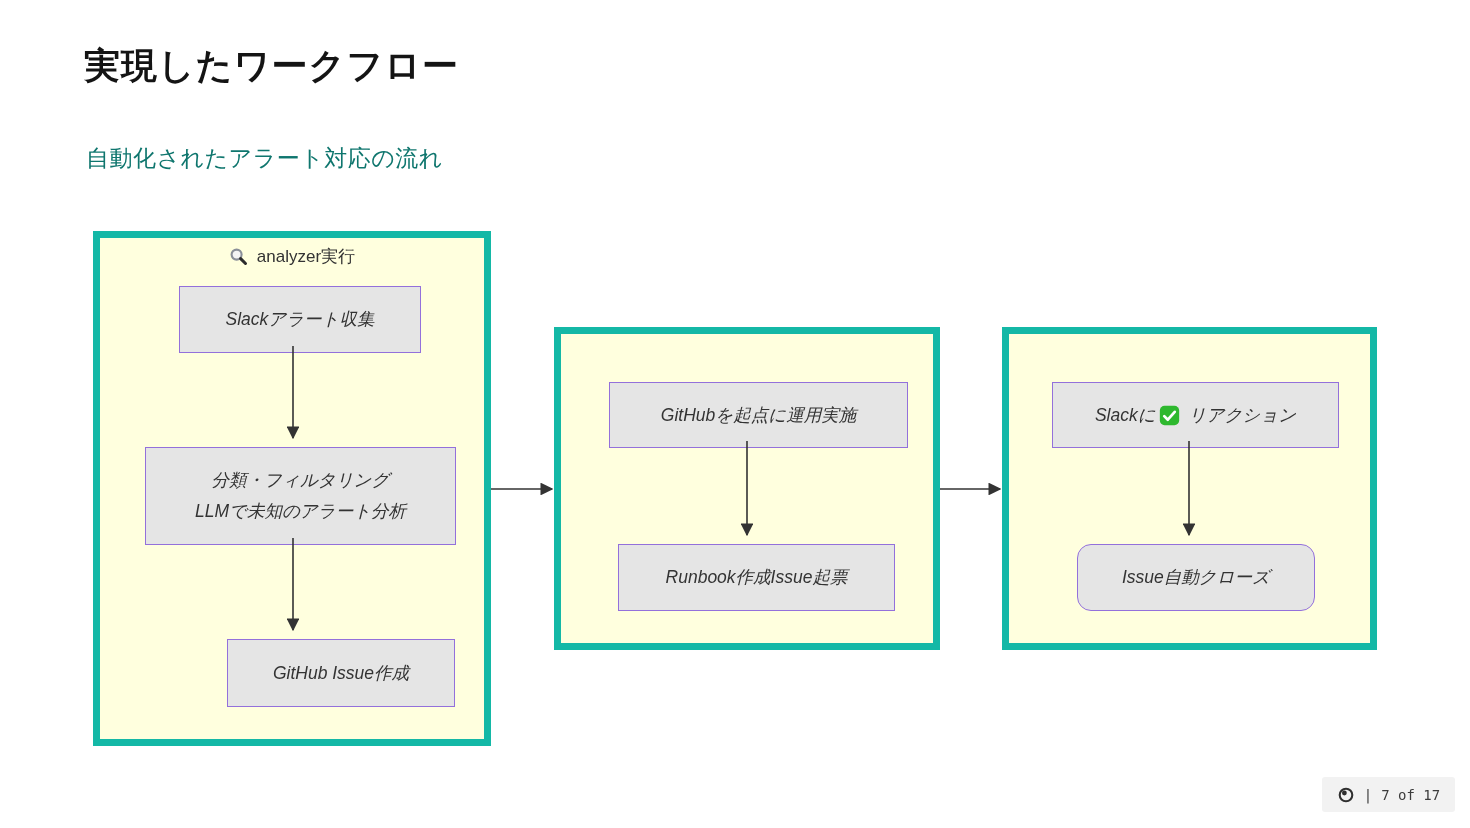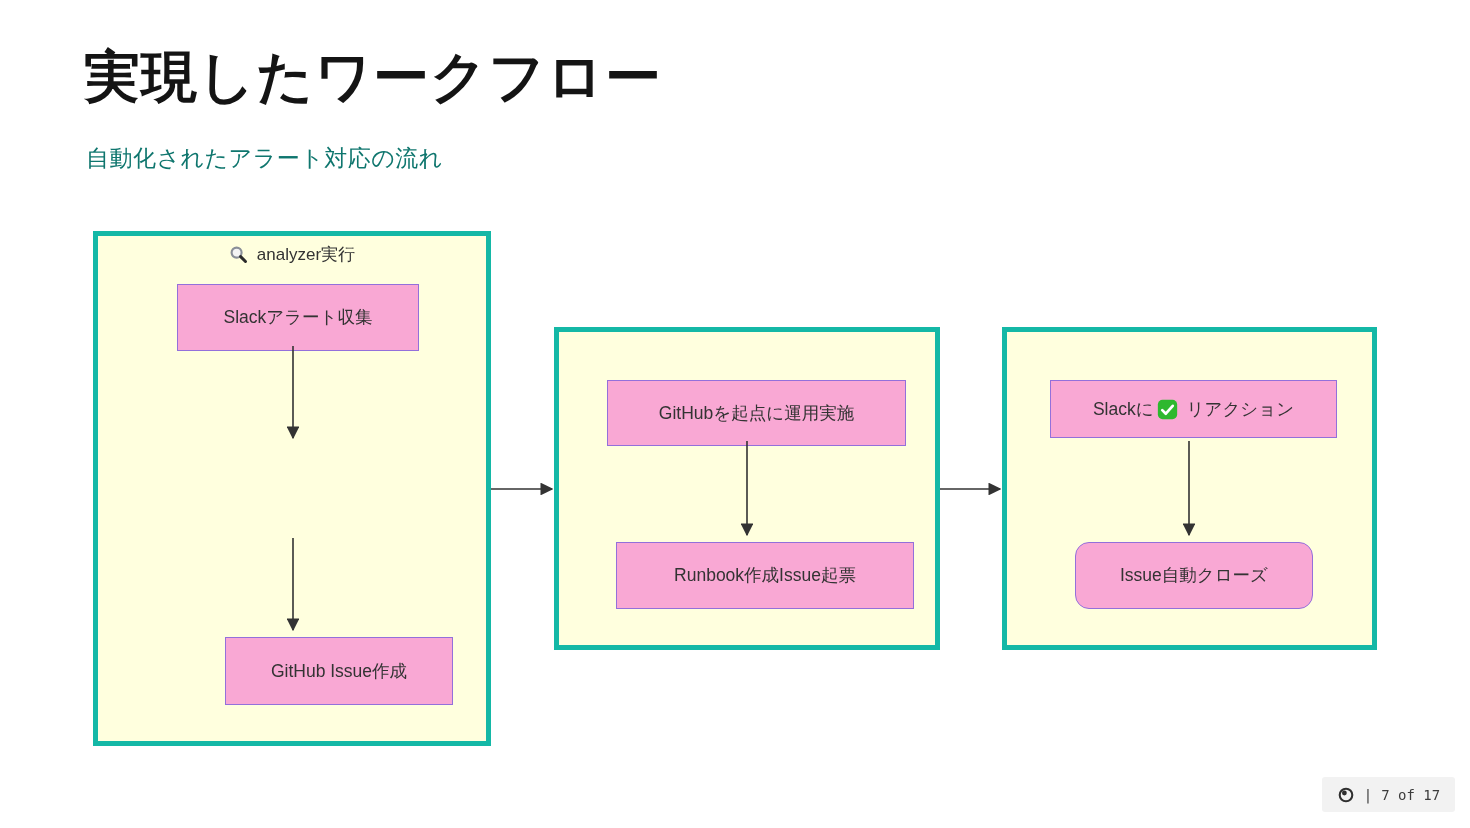--- a/index.html
+++ b/index.html
@@ -6,47 +6,47 @@
   html,body { width:1470px; height:828px; }
   body {
     position:relative;
     background:#ffffff;
     font-family:"Liberation Sans","DejaVu Sans",sans-serif;
     overflow:hidden;
     color:#333;
   }
   .slide-title {
     position:absolute; left:84px; top:46px;
-    font-size:56px; font-weight:700; color:#141414;
+    font-size:36px; font-weight:700; color:#141414;
     letter-spacing:1px; line-height:1.1;
   }
   .slide-subtitle {
     position:absolute; left:86px; top:143px;
     font-size:23px; color:#0f766e; letter-spacing:0.5px;
   }
   .group {
     position:absolute;
     background:#ffffde;
-    border:5px solid #14b8a6;
+    border:7px solid #14b8a6;
     padding-left:16px;
   }
   .group-header {
     position:absolute; top:7px; left:0; right:0;
     display:flex; justify-content:center; align-items:center; gap:9px;
     font-size:17px; color:#333; font-weight:400;
   }
   .group-header svg { display:block; }
   .node {
     position:absolute;
-    background:#f9a8d4;
+    background:#e5e5e5;
     border:1px solid #9370db;
     display:flex; flex-direction:column;
     align-items:center; justify-content:center;
     font-size:17.5px; color:#333;
-    line-height:1.75; text-align:center;
+    line-height:1.75; text-align:center;font-style:italic;
   }
   .inline-row { display:flex; align-items:center; }
   .inline-row svg { margin-left:3px; margin-right:9px; display:block; }
   svg.overlay {
     position:absolute; left:0; top:0;
     width:1470px; height:828px;
     pointer-events:none;
   }
   .footer-pill {
     position:absolute; left:1322px; top:777px;
@@ -69,36 +69,40 @@
   <div class="group-header">
     <svg width="19" height="19" viewBox="0 0 19 19">
       <circle cx="7.6" cy="7.6" r="5" fill="#f4f4f4" stroke="#8a8f98" stroke-width="2.1"></circle>
       <line x1="11.6" y1="11.6" x2="16.5" y2="16.5" stroke="#2b2b2b" stroke-width="3" stroke-linecap="round"></line>
     </svg>
     <span>analyzer実行</span>
   </div>
   <div class="node" style="left:79px; top:48px; width:242px; height:67px;">
     <span>Slackアラート収集</span>
   </div>
+  <div class="node" style="left:45px; top:209px; width:311px; height:98px;">
+    <span>分類・フィルタリング</span>
+    <span>LLMで未知のアラート分析</span>
+  </div>
   <div class="node" style="left:86px; top:401px; width:228px; height:68px;margin-left:41px;">
     <span>GitHub Issue作成</span>
   </div>
 </div>
 
 <div class="group" style="left:554px; top:327px; width:386px; height:323px;">
   <div class="node" style="left:48px; top:48px; width:299px; height:66px;">
     <span>GitHubを起点に運用実施</span>
   </div>
-  <div class="node" style="left:57px; top:210px; width:298px; height:67px;">
+  <div class="node" style="left:57px; top:210px; width:277px; height:67px;">
     <span>Runbook作成Issue起票</span>
   </div>
 </div>
 
 <div class="group" style="left:1002px; top:327px; width:375px; height:323px;">
-  <div class="node" style="left:43px; top:48px; width:287px; height:58px;">
+  <div class="node" style="left:43px; top:48px; width:287px; height:66px;">
     <span class="inline-row">
       <span>Slackに</span>
       <svg width="21" height="21" viewBox="0 0 20 20">
         <rect x="0.8" y="0.8" width="18.4" height="18.4" rx="4.5" fill="#2eb82e"></rect>
         <path d="M5 10.6l3.4 3.4 6.6-7.5" stroke="#ffffff" stroke-width="2.6" fill="none" stroke-linecap="round" stroke-linejoin="round"></path>
       </svg>
       <span>リアクション</span>
     </span>
   </div>
   <div class="node" style="left:68px; top:210px; width:238px; height:67px;border-radius:14px;">

